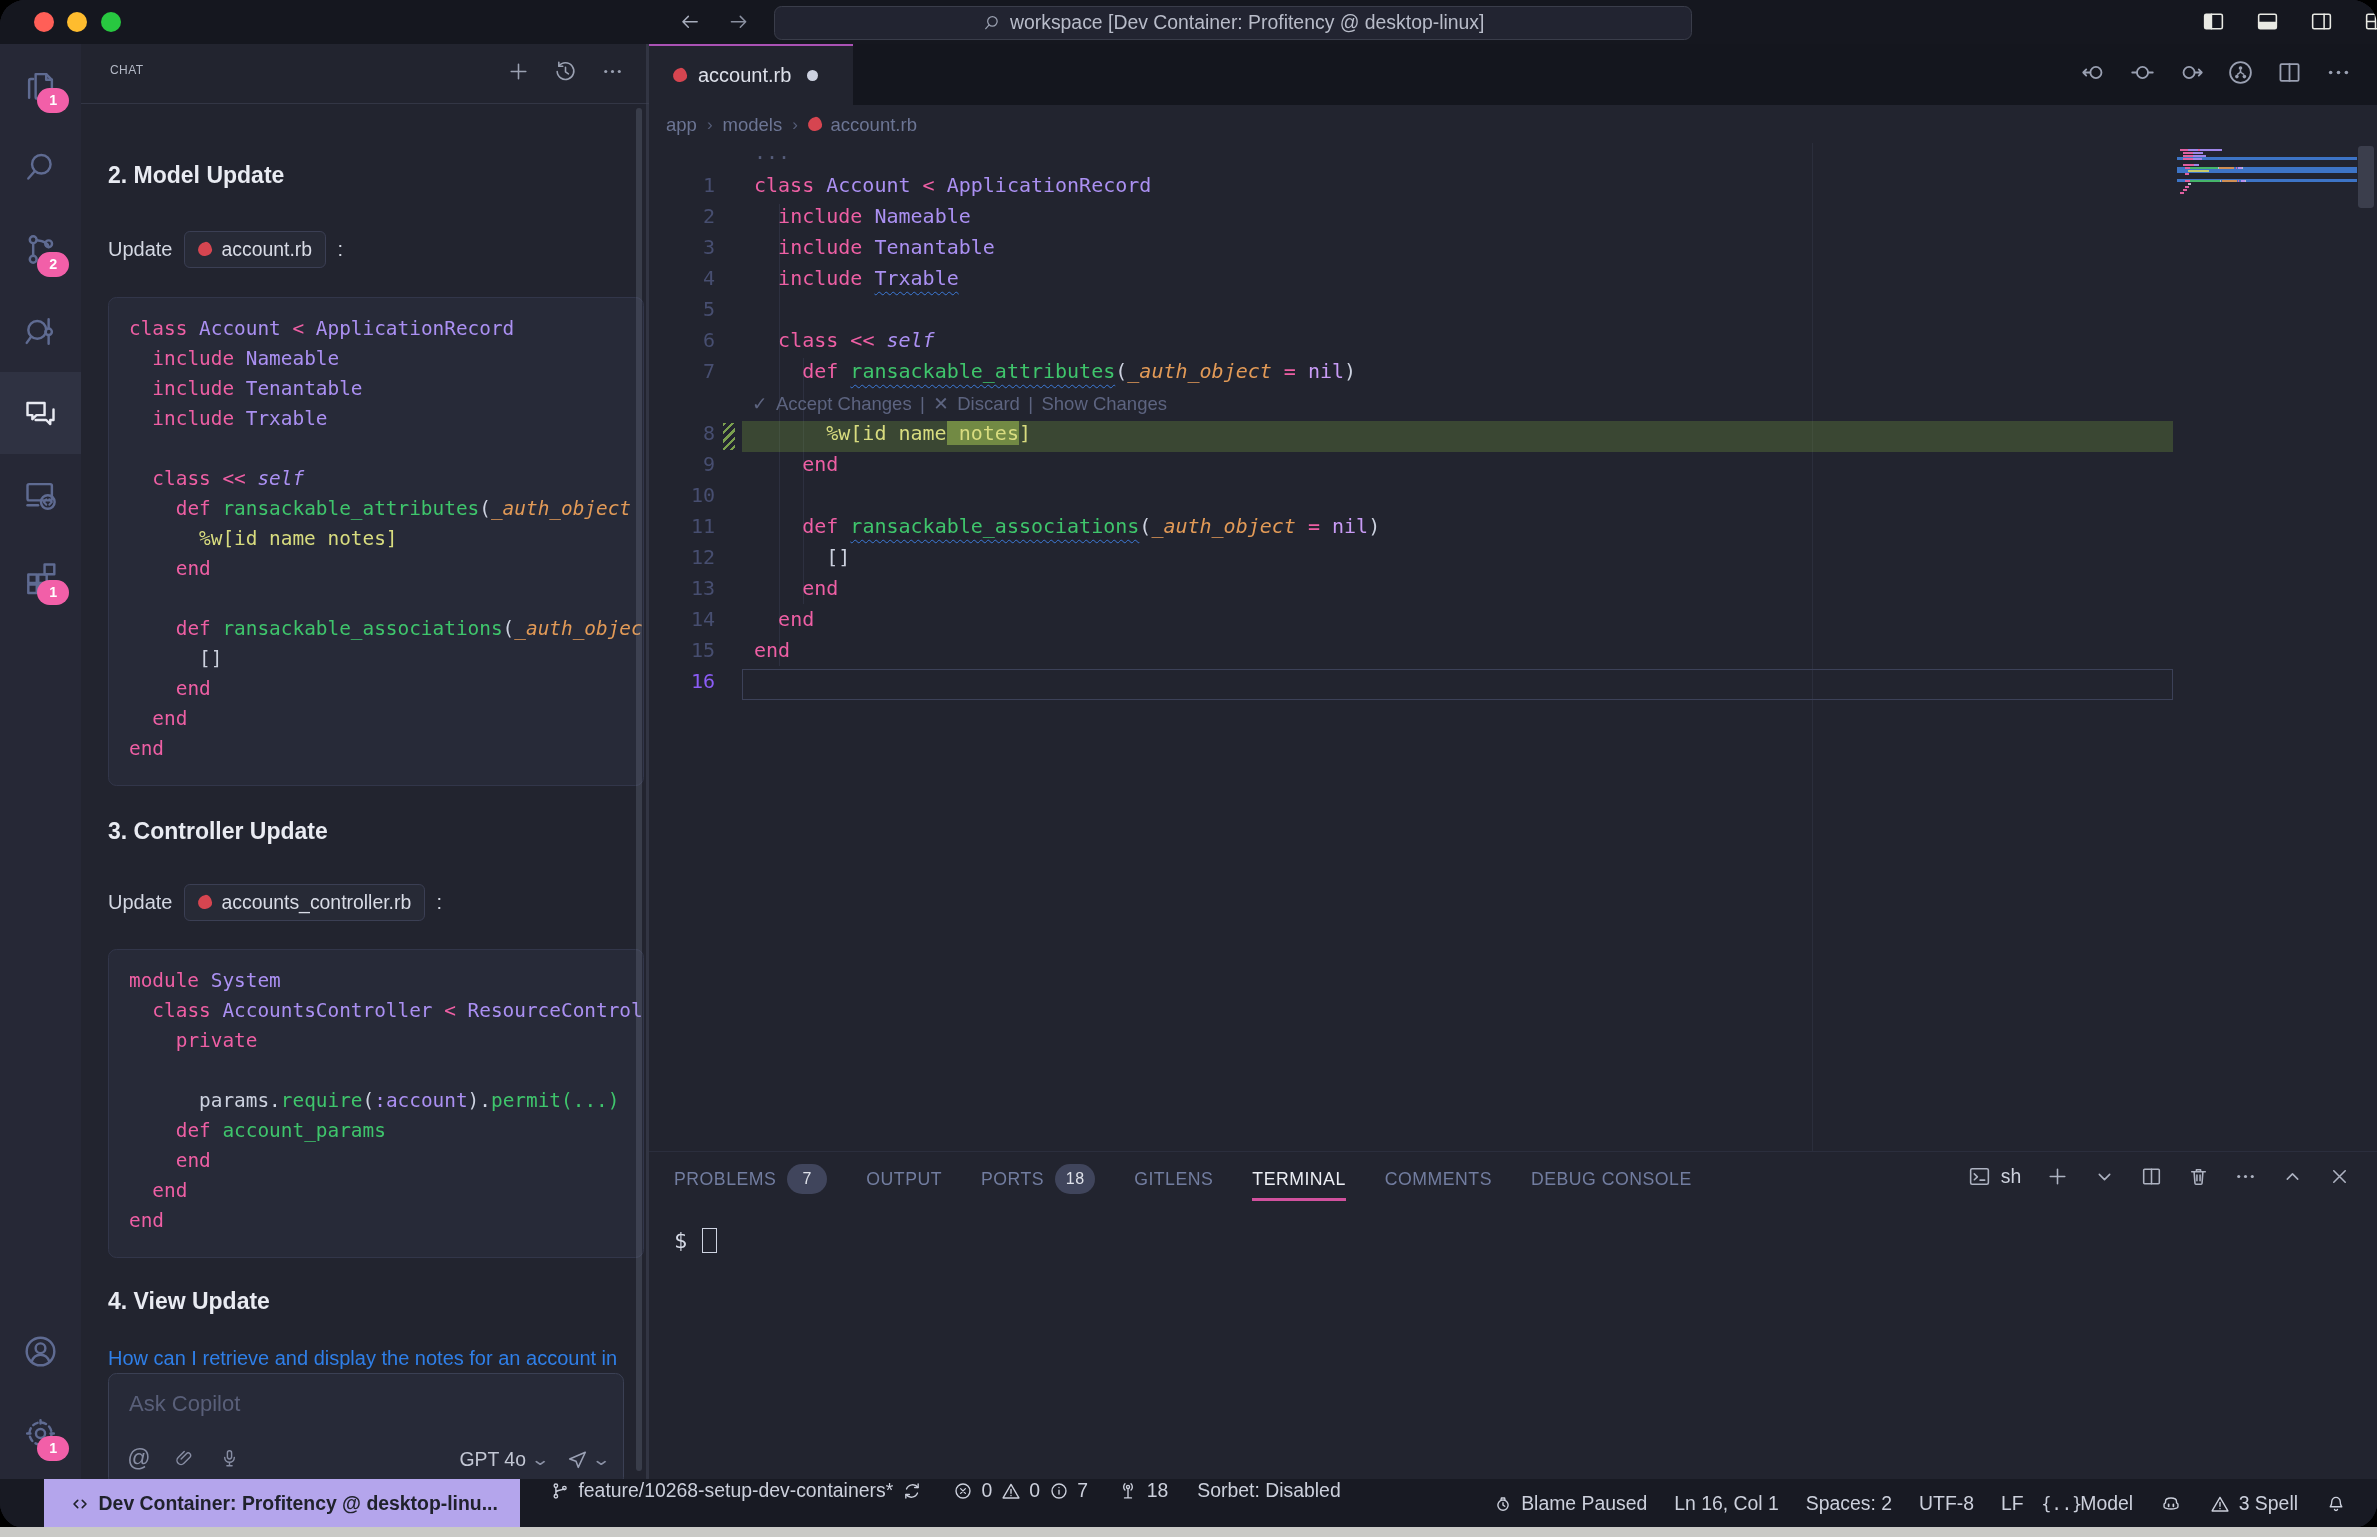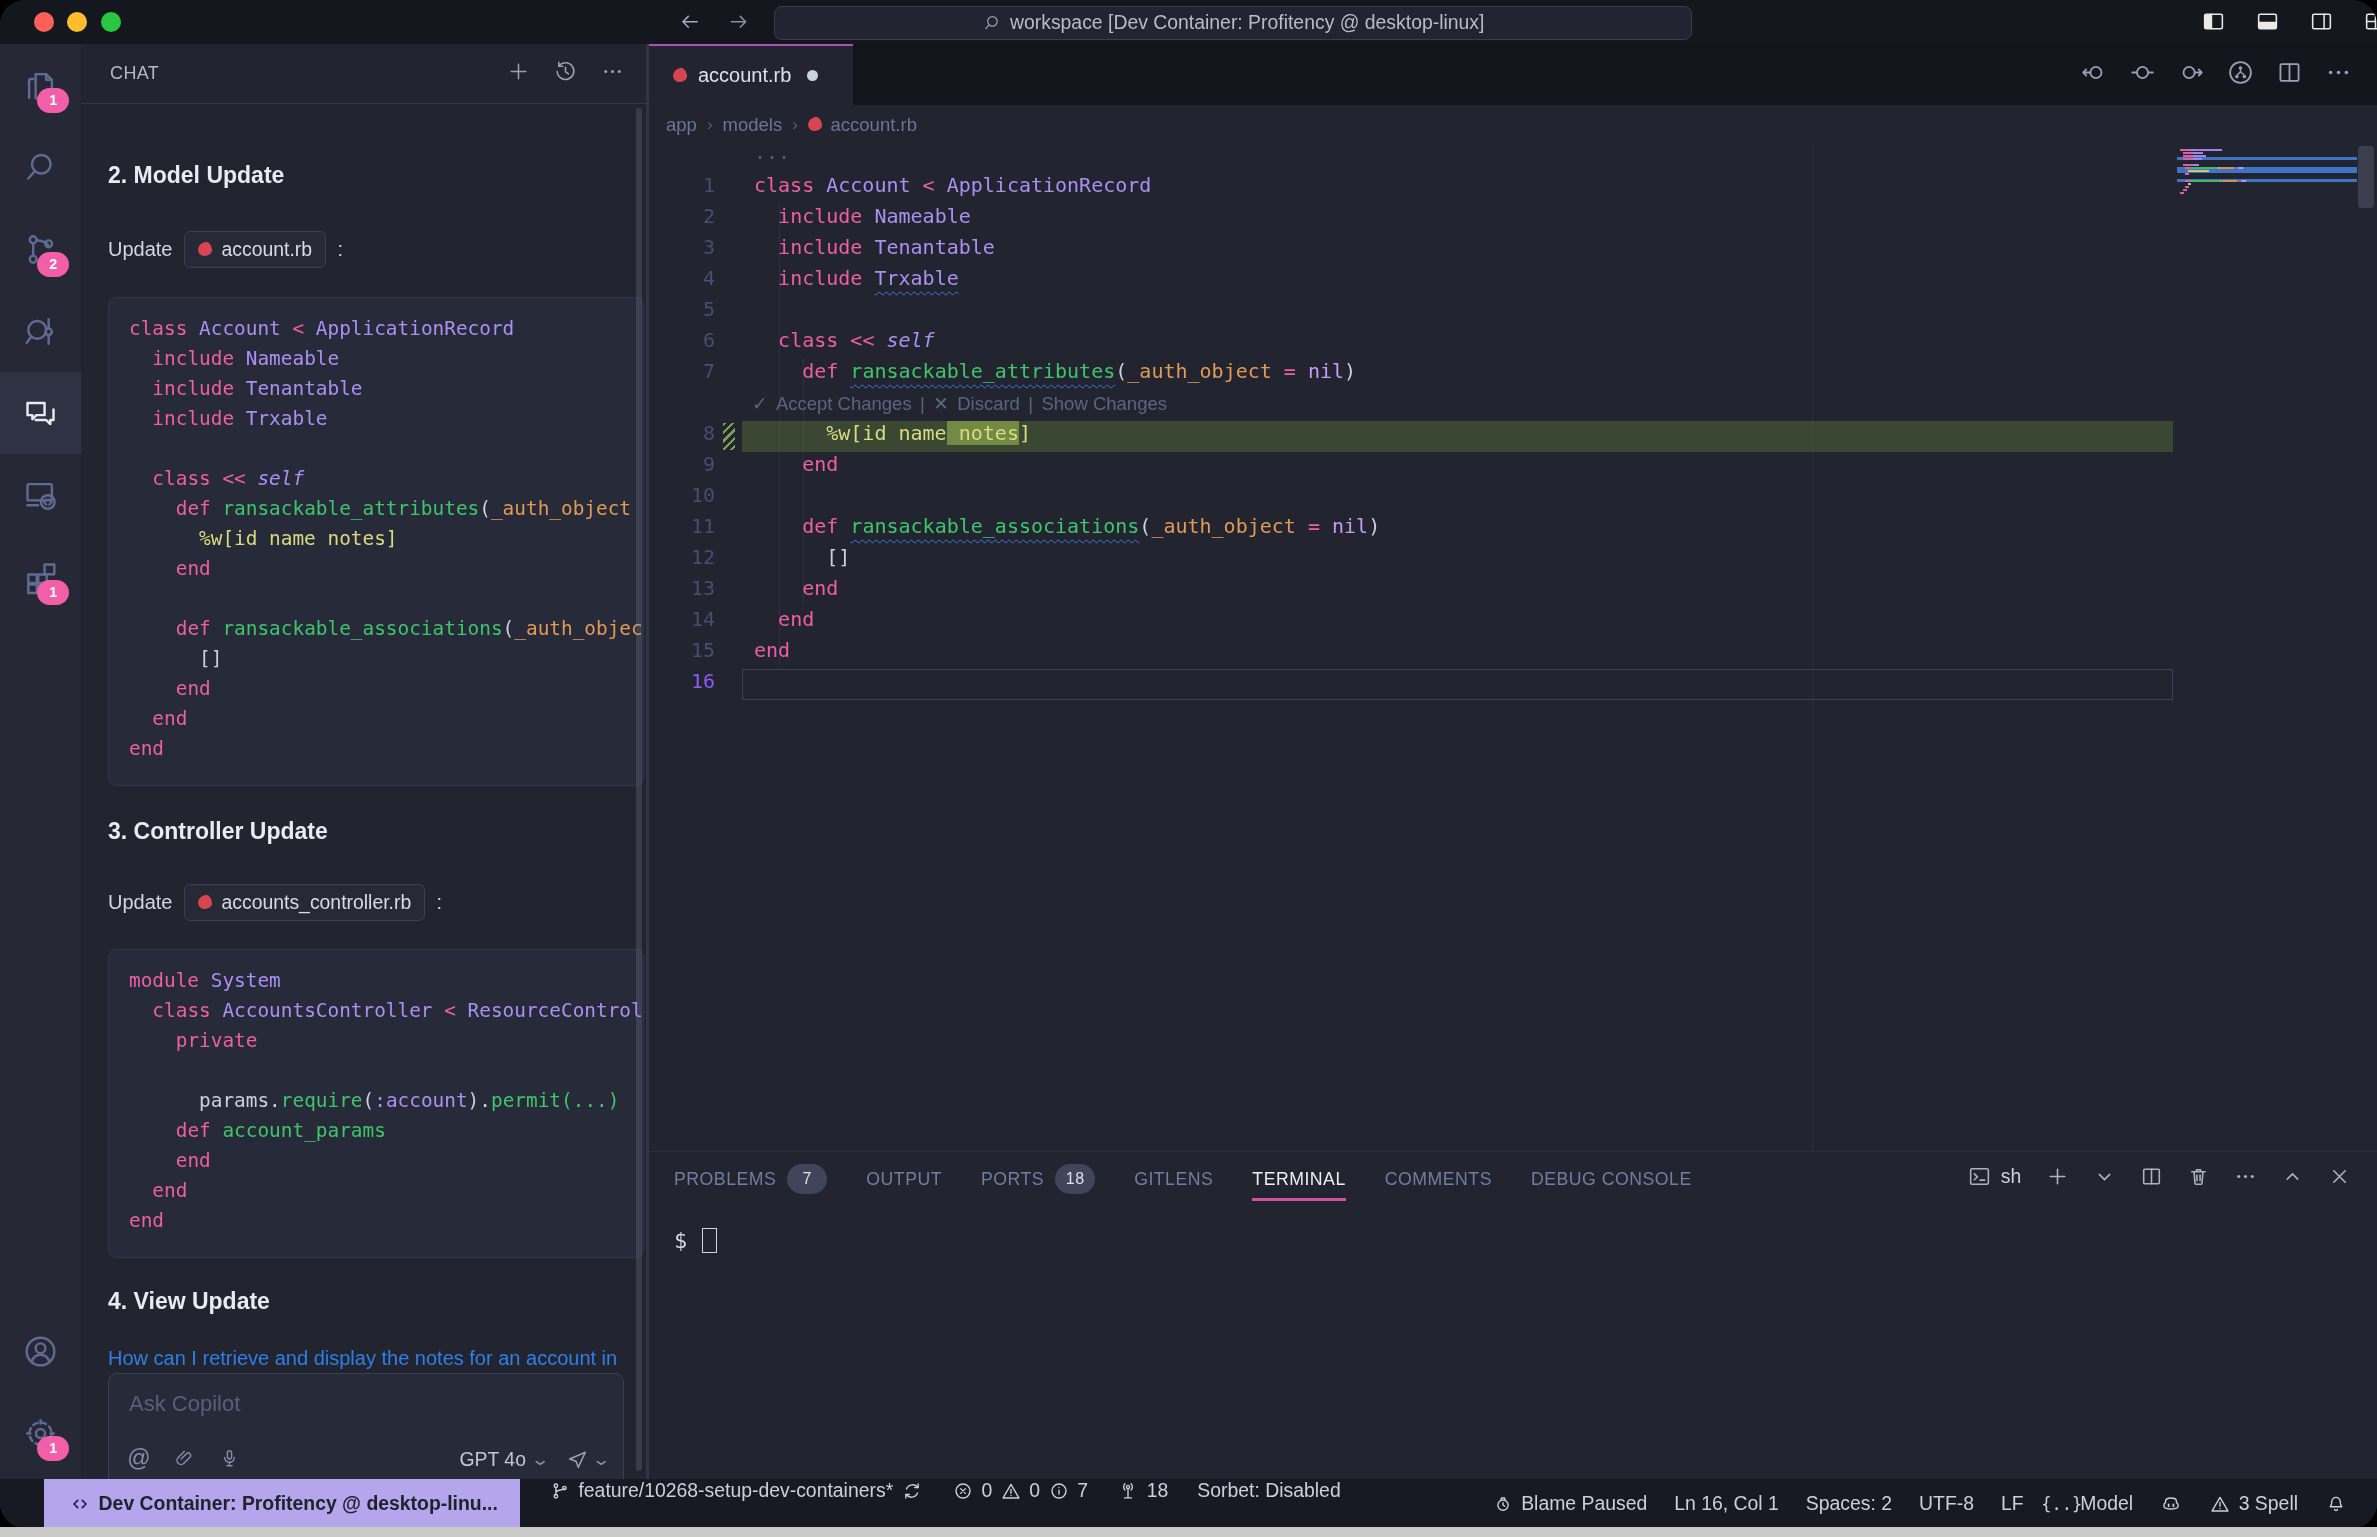--- a/index.html
+++ b/index.html
@@ -28,35 +28,35 @@
   .ai .ico{width:39px;height:39px;}
   .ai.active{background:#30334300;}
   .ai.active{background:#2f3242;color:#e8eaf2;}
   .badge{position:absolute;right:11.8px;bottom:13.5px;min-width:25px;height:25px;border-radius:13.5px;background:#f25fa8;
      color:#fff;font-size:14.3px;font-weight:700;display:flex;align-items:center;justify-content:center;padding:0 3.4px;}
   #activity-bottom{position:absolute;left:0;bottom:5px;}
   
   #chat{position:absolute;left:81px;top:44px;width:568px;bottom:49px;background:#22242f;}
   #chat-sep{position:absolute;right:0;top:0;bottom:0;width:3.4px;background:#3f4354;opacity:.55;}
   #chat-header{position:absolute;left:0;top:0;right:0;height:59px;border-bottom:1.3px solid #333645;}
-  #chat-title{position:absolute;left:29px;top:18.5px;font-size:18px;letter-spacing:0.4px;color:#b4b9c6;}
+  #chat-title{position:absolute;left:29px;top:18.5px;font-size:12px;letter-spacing:0.4px;color:#b4b9c6;}
   #chat-actions{position:absolute;right:23.6px;top:15px;display:flex;gap:22px;color:#9ba1b2;}
   #chat-actions .ico{width:25px;height:25px;cursor:pointer;}
   .chat-h{position:absolute;left:27px;font-size:23px;font-weight:700;color:#e9ebf2;}
   .update-row{position:absolute;left:27px;height:37px;display:flex;align-items:center;gap:11.8px;
      font-size:20px;color:#d3d7e2;}
   .chip{display:inline-flex;align-items:center;gap:9.3px;height:35px;padding:0 12.6px;background:#272a36;
      border:1.3px solid #3b3f54;border-radius:5.9px;color:#d9dce6;font-size:19.4px;cursor:pointer;}
   .rubyicon{width:14.3px;height:14.3px;background:#d64550;border-radius:60% 40% 55% 45%/55% 60% 40% 45%;
      transform:rotate(-8deg);flex:0 0 auto;}
   .codeblock{position:absolute;left:27px;width:514px;background:#272a38;border:1.3px solid #32364a;border-radius:8.4px;
      padding:18.5px 0 18.5px 20px;overflow:hidden;}
   .codeblock .cl{height:30px;font:19.4px "DejaVu Sans Mono",monospace;white-space:pre;overflow:hidden;}
   .tok-kw{color:#ee5fa4;} .tok-type{color:#ab90f2;} .tok-fn{color:#3fc56c;}
-  .tok-param{color:#e29a57;margin-top:43px;} .tok-str{color:#d8dc7f;} .tok-pl{color:#ccd1df;}
+  .tok-param{color:#e29a57;font-style:italic;margin-top:43px;} .tok-str{color:#d8dc7f;} .tok-pl{color:#ccd1df;}
   .tok-const{color:#c89bf5;} .tok-selfi{color:#ab90f2;font-style:italic;} .tok-sym{color:#ab90f2;}
   .q-text{position:absolute;left:27px;width:540px;font-size:20px;line-height:32px;color:#2f7fe8;cursor:pointer;}
   #chat-input{position:absolute;left:27px;top:1329px;width:514px;height:111px;background:#272a38;
      border:1.3px solid #3b4054;border-radius:8.4px;}
   #chat-placeholder{position:absolute;left:20px;top:17px;font-size:22px;color:#595f79;}
   #input-icons{position:absolute;left:18.5px;bottom:15px;display:flex;gap:22px;color:#878da3;}
   #input-icons .ico{width:23px;height:23px;cursor:pointer;}
   #input-right{position:absolute;right:15px;bottom:13.5px;display:flex;align-items:center;gap:6.7px;color:#c3c7d4;font-size:19.4px;}
   .chev{color:#8a90a4;font-size:17px;transform:scaleX(1.4);display:inline-block;}
   #send-wrap{display:flex;align-items:center;gap:3.4px;margin-left:11.8px;color:#9aa0b4;}

